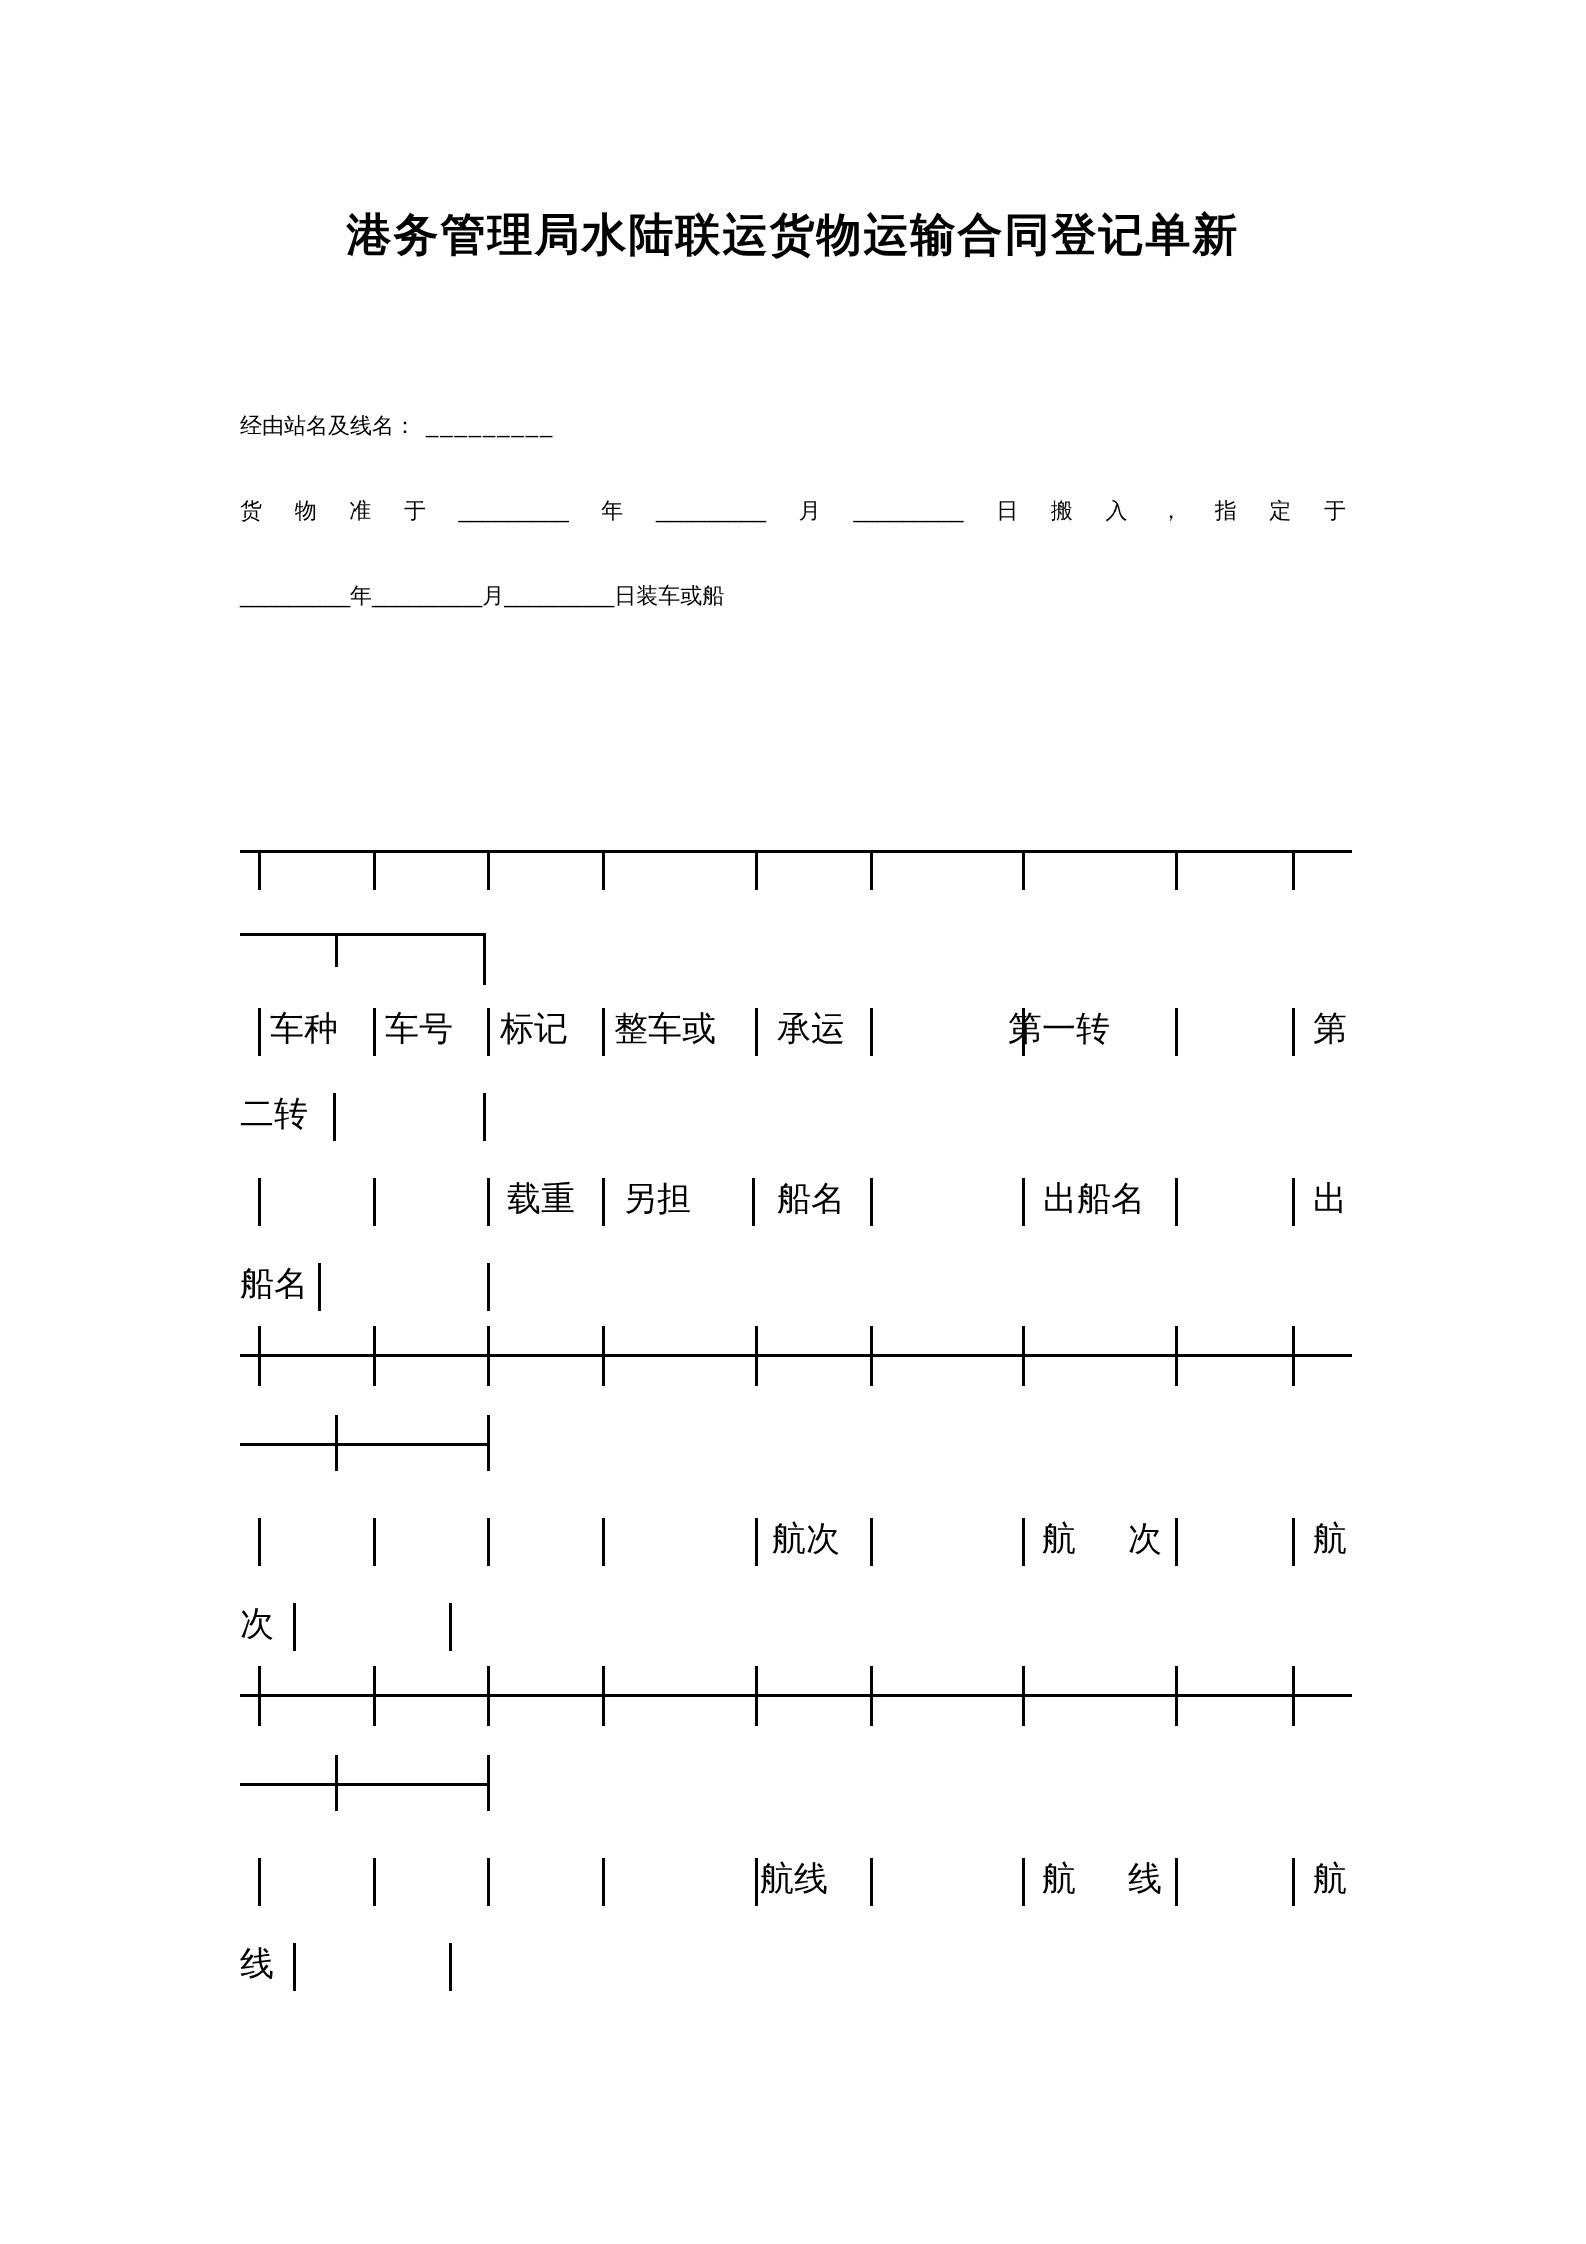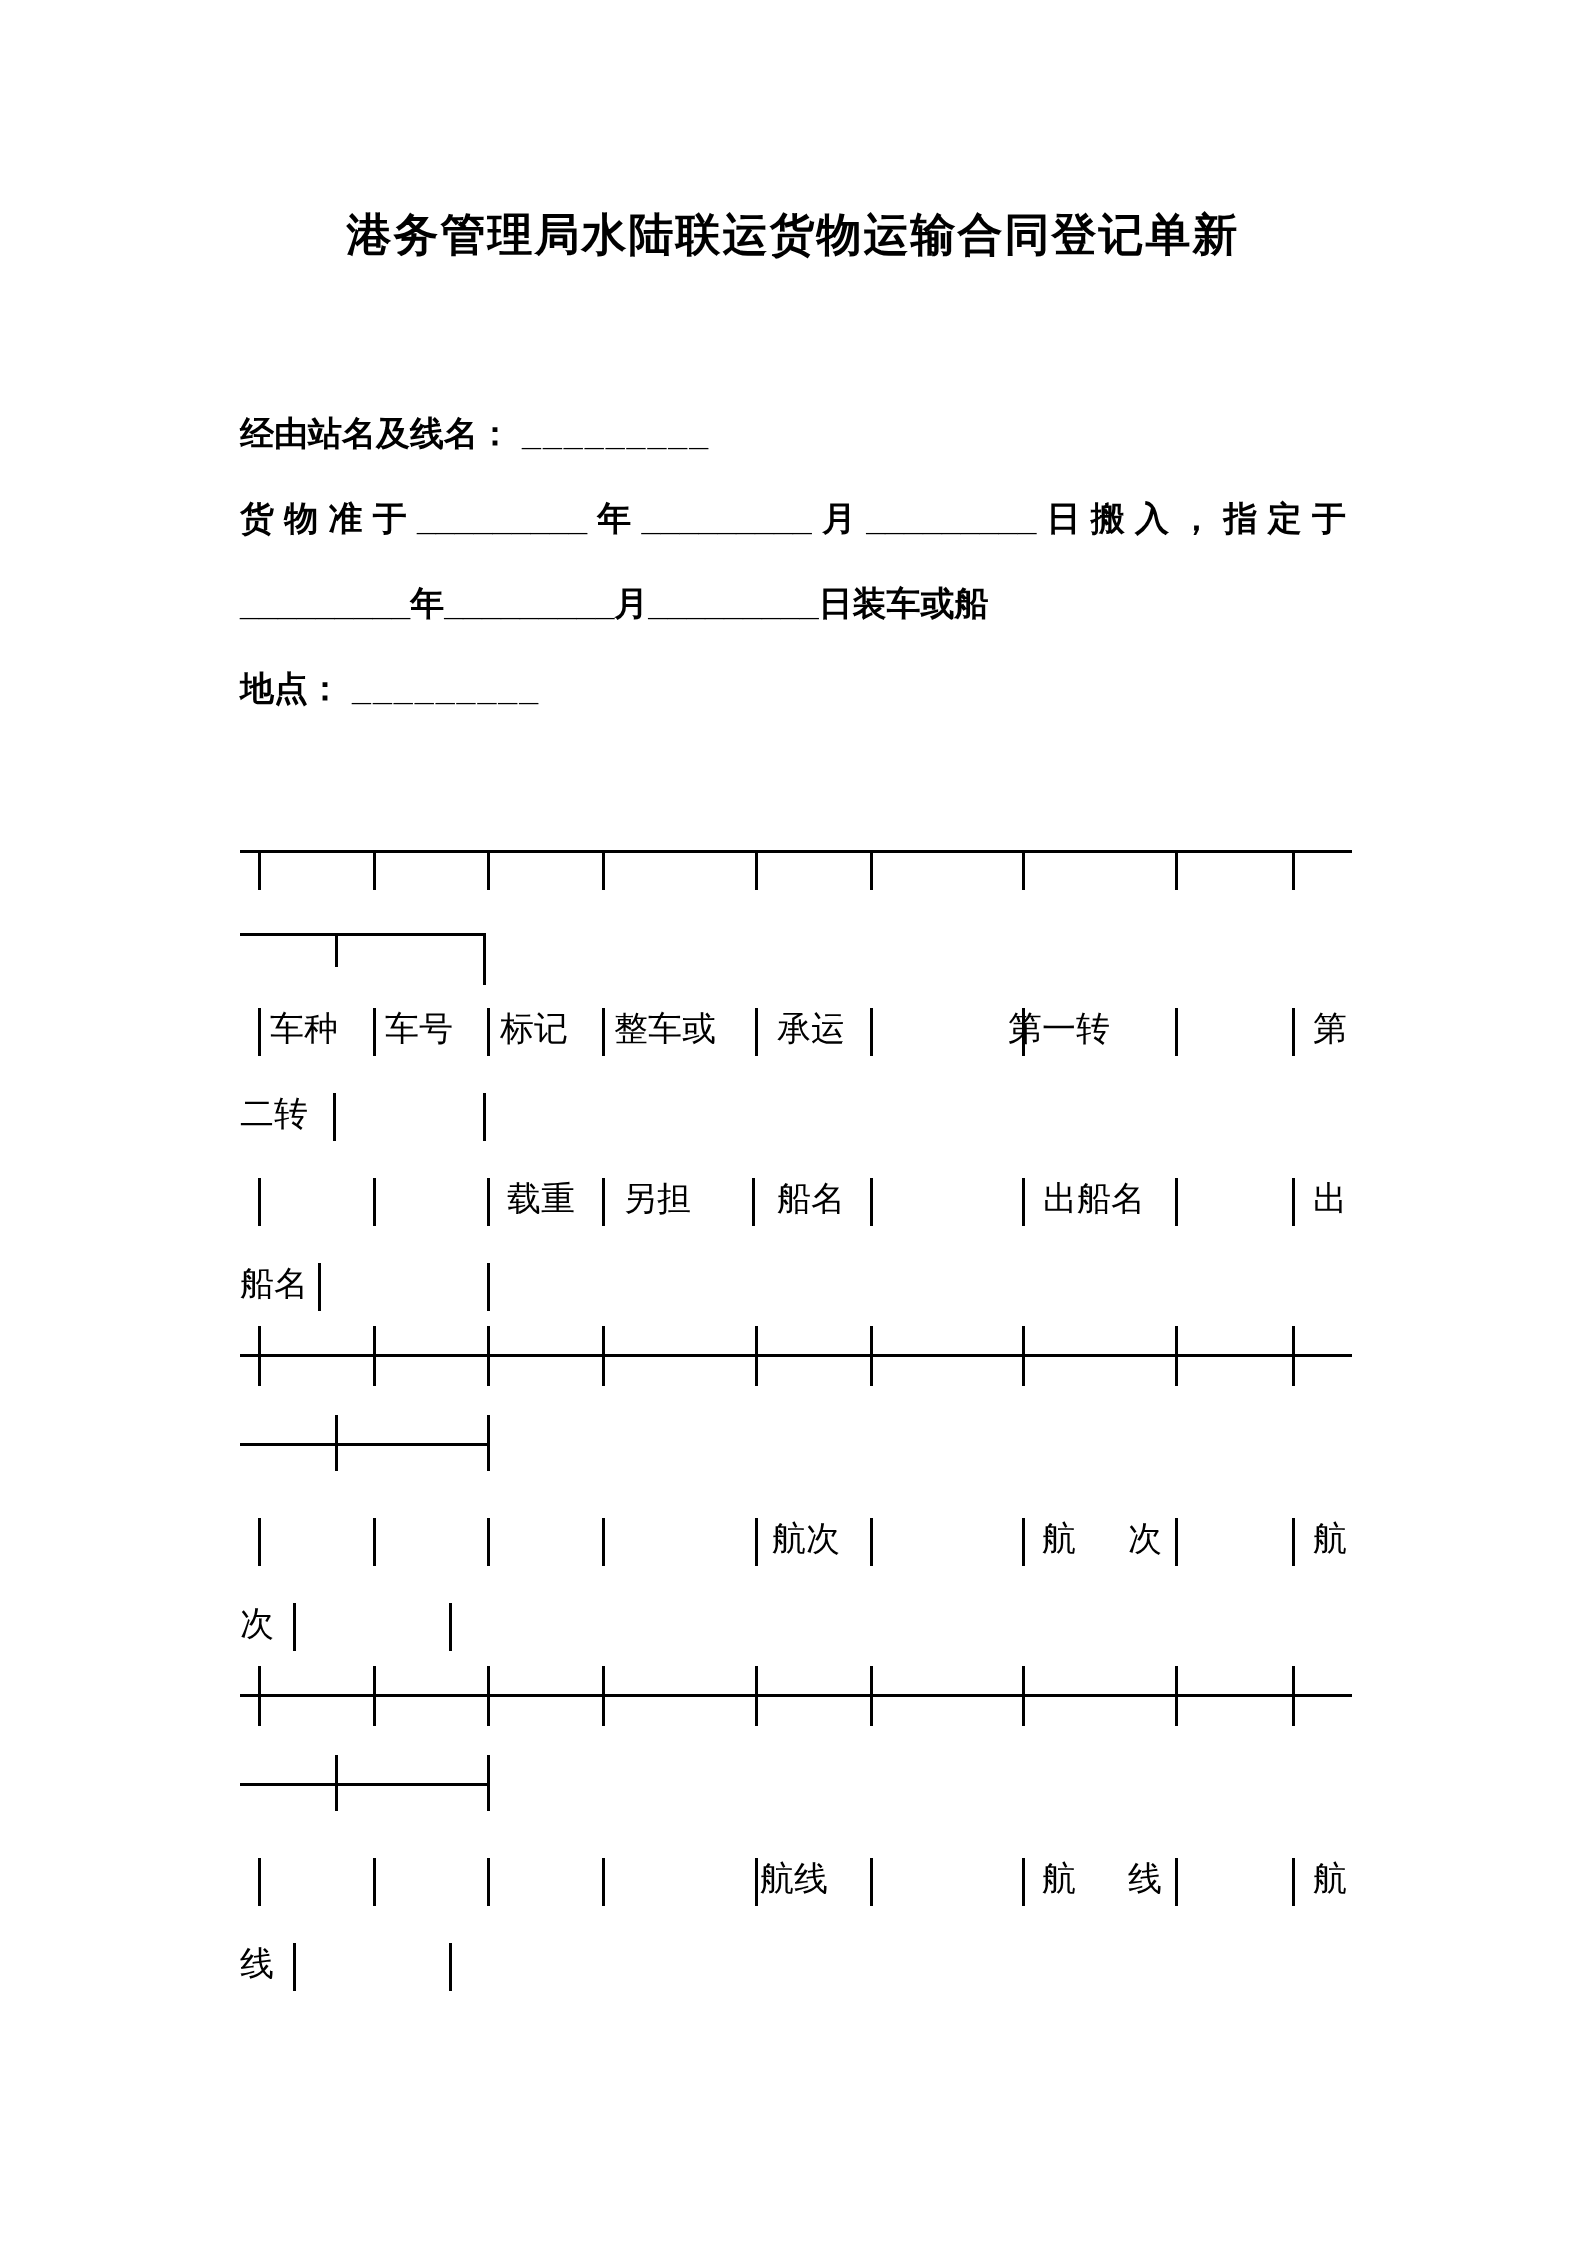--- a/index.html
+++ b/index.html
@@ -13,21 +13,21 @@
   }
   .title{
     position:absolute;top:205px;left:0;width:1586px;
     margin:0;text-align:center;
     font-size:45px;font-weight:700;letter-spacing:2px;
   }
   .tline{
     position:absolute;left:240px;width:1106px;height:85px;
   }
   .text{
-    font-size:34px;font-weight:700;
+    font-size:22px;font-weight:400;
     padding-top:16px;box-sizing:border-box;
     white-space:nowrap;
   }
   .just{
     text-align:justify;text-align-last:justify;
     white-space:normal;
   }
   .blank{margin-left:10px;letter-spacing:2px;}
   
   .hrule{position:absolute;height:3px;background:#000;}
@@ -47,23 +47,20 @@
   <h1 class="title">港务管理局水陆联运货物运输合同登记单新</h1>
 
   <div class="tline text" style="top:395px">
     <span>经由站名及线名：</span><span class="blank">_________</span>
   </div>
 
   <div class="tline text just" style="top:480px">货物准于_________年_________月_________日搬入，指定于</div>
 
   <div class="tline text" style="top:565px">_________年_________月_________日装车或船</div>
 
-  <div class="tline text" style="top:650px">
-    <span>地点：</span><span class="blank">_________</span>
-  </div>
 
 
   <div class="tline" style="top:820px">
     <div class="hrule" style="left:0;top:30px;width:1112px"></div>
     <div class="tickd" style="left:18px;top:30px"></div>
     <div class="tickd" style="left:133px;top:30px"></div>
     <div class="tickd" style="left:247px;top:30px"></div>
     <div class="tickd" style="left:362px;top:30px"></div>
     <div class="tickd" style="left:515px;top:30px"></div>
     <div class="tickd" style="left:630px;top:30px"></div>

